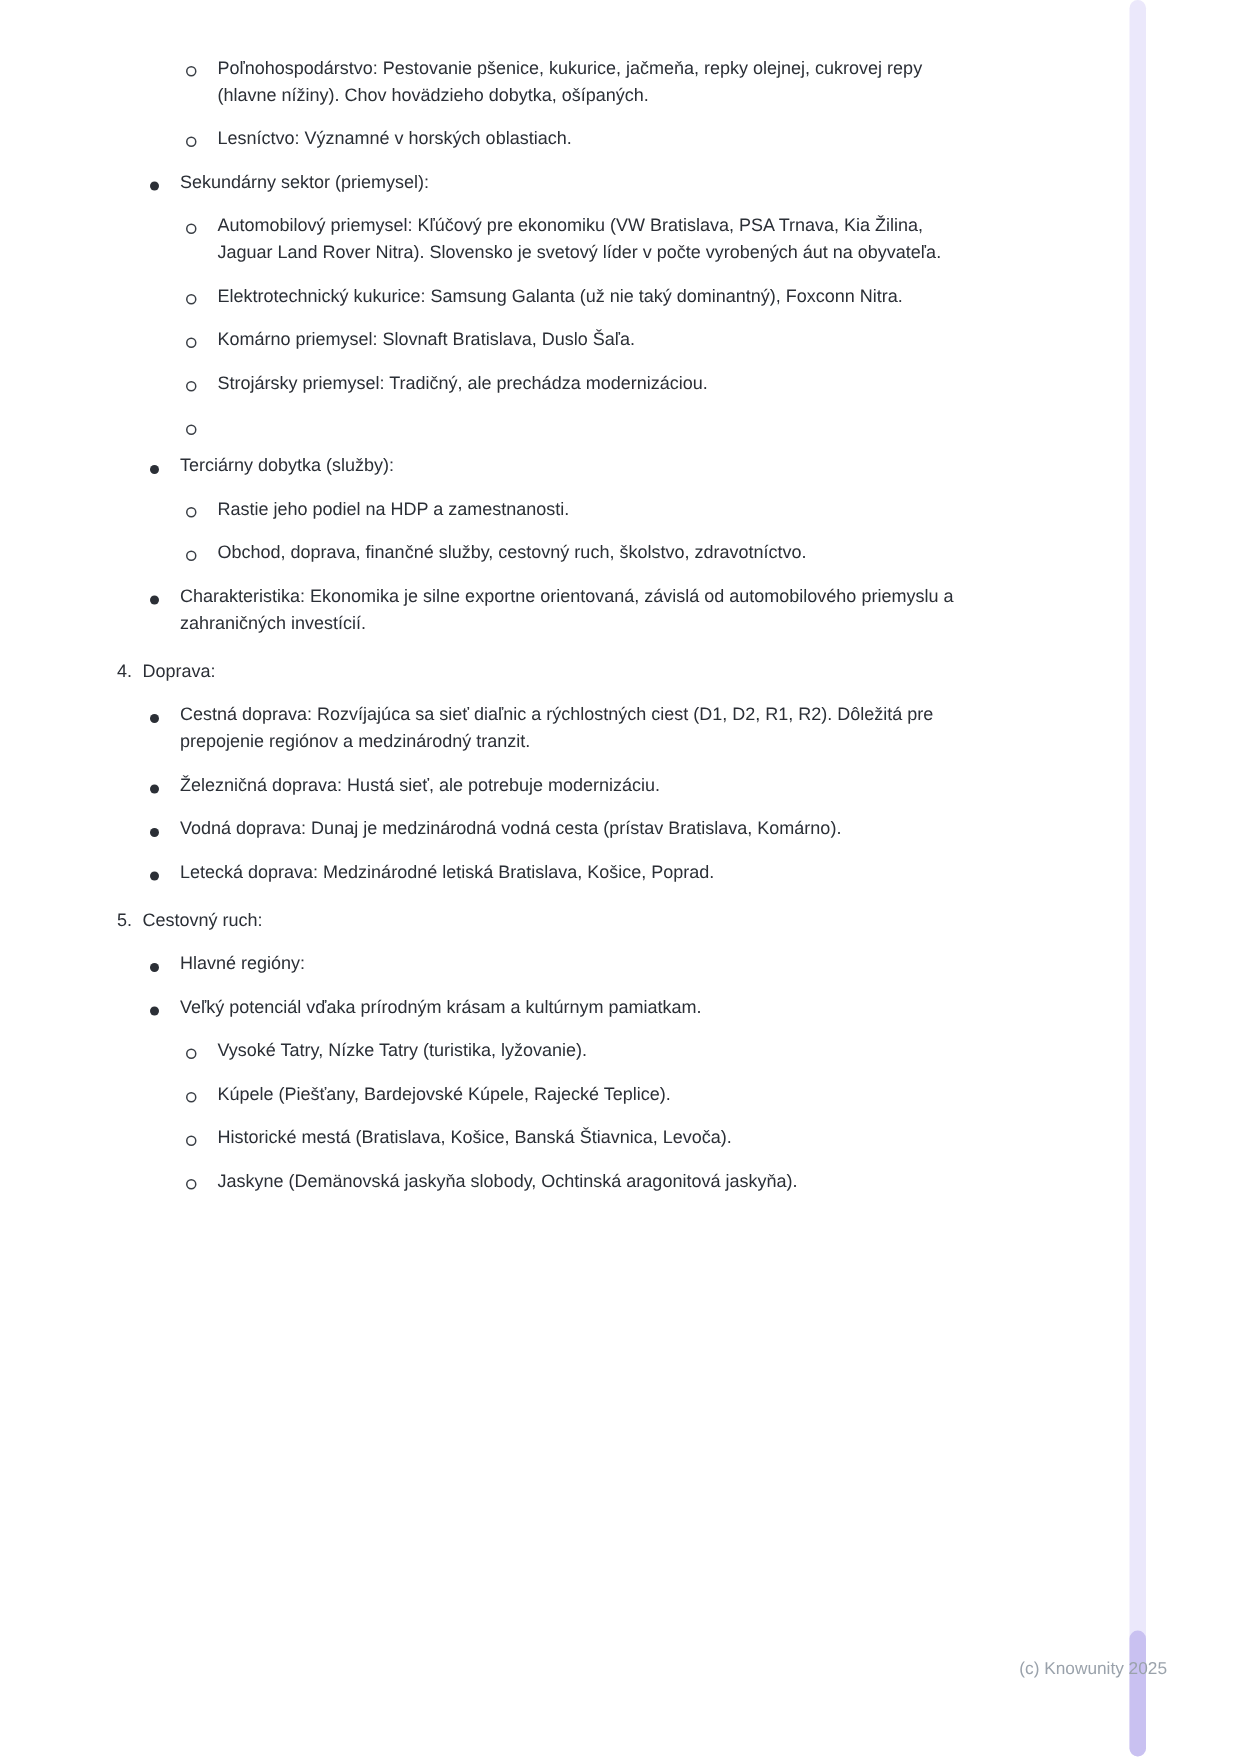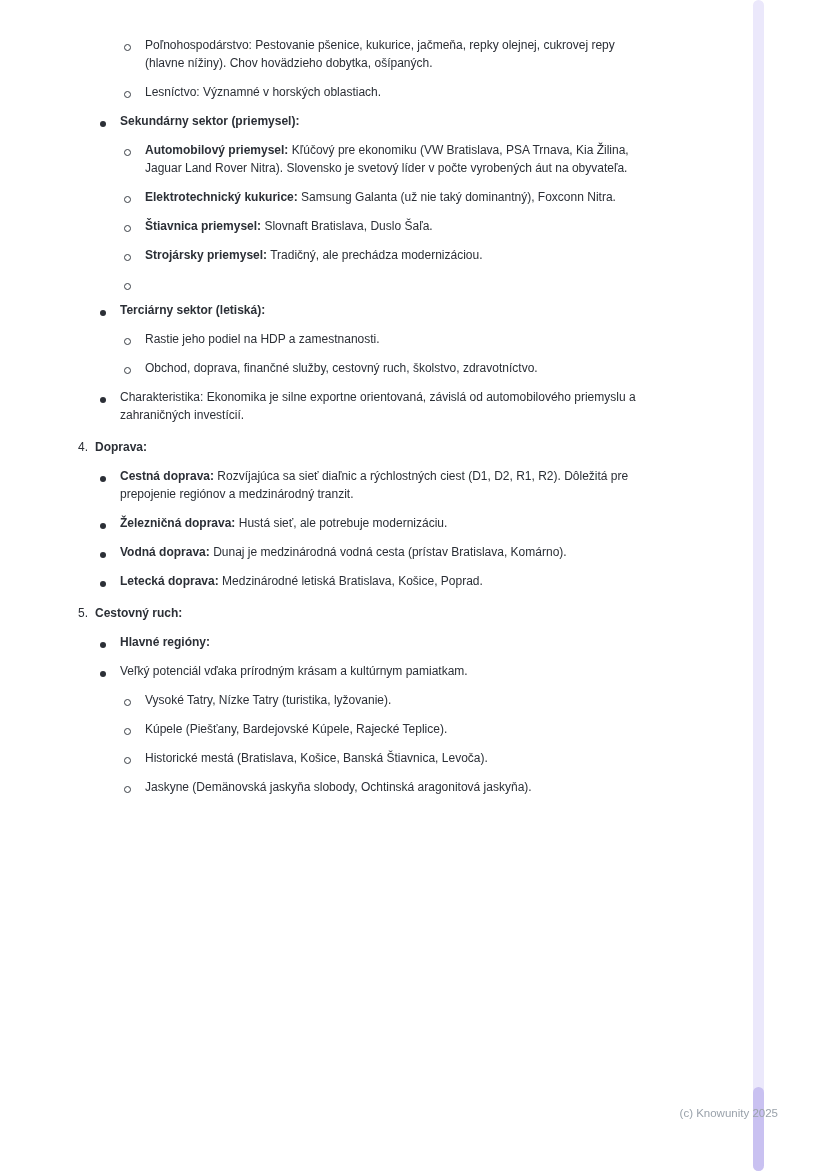--- a/index.html
+++ b/index.html
@@ -43,21 +43,21 @@
     background: #2b2f36;
     border-radius: 50%;
     margin-top: 9px;
     margin-right: 14px;
   }
   .marker.number {
     margin-right: 7px;
     white-space: nowrap;
   }
   .text { flex: 1 1 auto; }
-  .text .bold { font-weight: 700; margin-top: 32px; }
+  .text .bold { font-weight: 400; margin-top: 32px; }
   .text .italic { }
 
   .scroll-track {
     position: absolute;
     top: 0;
     right: 64px;
     width: 11px;
     height: 1171px;
     background: #ebe8fb;
     border-radius: 6px;
@@ -101,32 +101,32 @@
     <div class="row level-2">
       <span class="marker circle"></span>
       <span class="text"><span class="bold">Automobilový priemysel:</span><span> Kľúčový pre ekonomiku (VW Bratislava, PSA Trnava, Kia Žilina, Jaguar Land Rover Nitra). Slovensko je svetový líder v počte vyrobených áut na obyvateľa.</span></span>
     </div>
     <div class="row level-2">
       <span class="marker circle"></span>
       <span class="text"><span class="bold">Elektrotechnický kukurice:</span><span> Samsung Galanta (už nie taký dominantný), Foxconn Nitra.</span></span>
     </div>
     <div class="row level-2">
       <span class="marker circle"></span>
-      <span class="text"><span class="bold">Štiavnica priemysel:</span><span> Slovnaft Bratislava, Duslo Šaľa.</span></span>
+      <span class="text"><span class="bold">Komárno priemysel:</span><span> Slovnaft Bratislava, Duslo Šaľa.</span></span>
     </div>
     <div class="row level-2">
       <span class="marker circle"></span>
       <span class="text"><span class="bold">Strojársky priemysel:</span><span> Tradičný, ale prechádza modernizáciou.</span></span>
     </div>
     <div class="row level-2">
       <span class="marker circle"></span>
     </div>
     <div class="row level-1">
       <span class="marker disc"></span>
-      <span class="text"><span class="bold">Terciárny sektor (letiská):</span></span>
+      <span class="text"><span class="bold">Terciárny dobytka (služby):</span></span>
     </div>
     <div class="row level-2">
       <span class="marker circle"></span>
       <span class="text"><span>Rastie jeho podiel na HDP a zamestnanosti.</span></span>
     </div>
     <div class="row level-2">
       <span class="marker circle"></span>
       <span class="text"><span>Obchod, doprava, finančné služby, cestovný ruch, školstvo, zdravotníctvo.</span></span>
     </div>
     <div class="row level-1">

